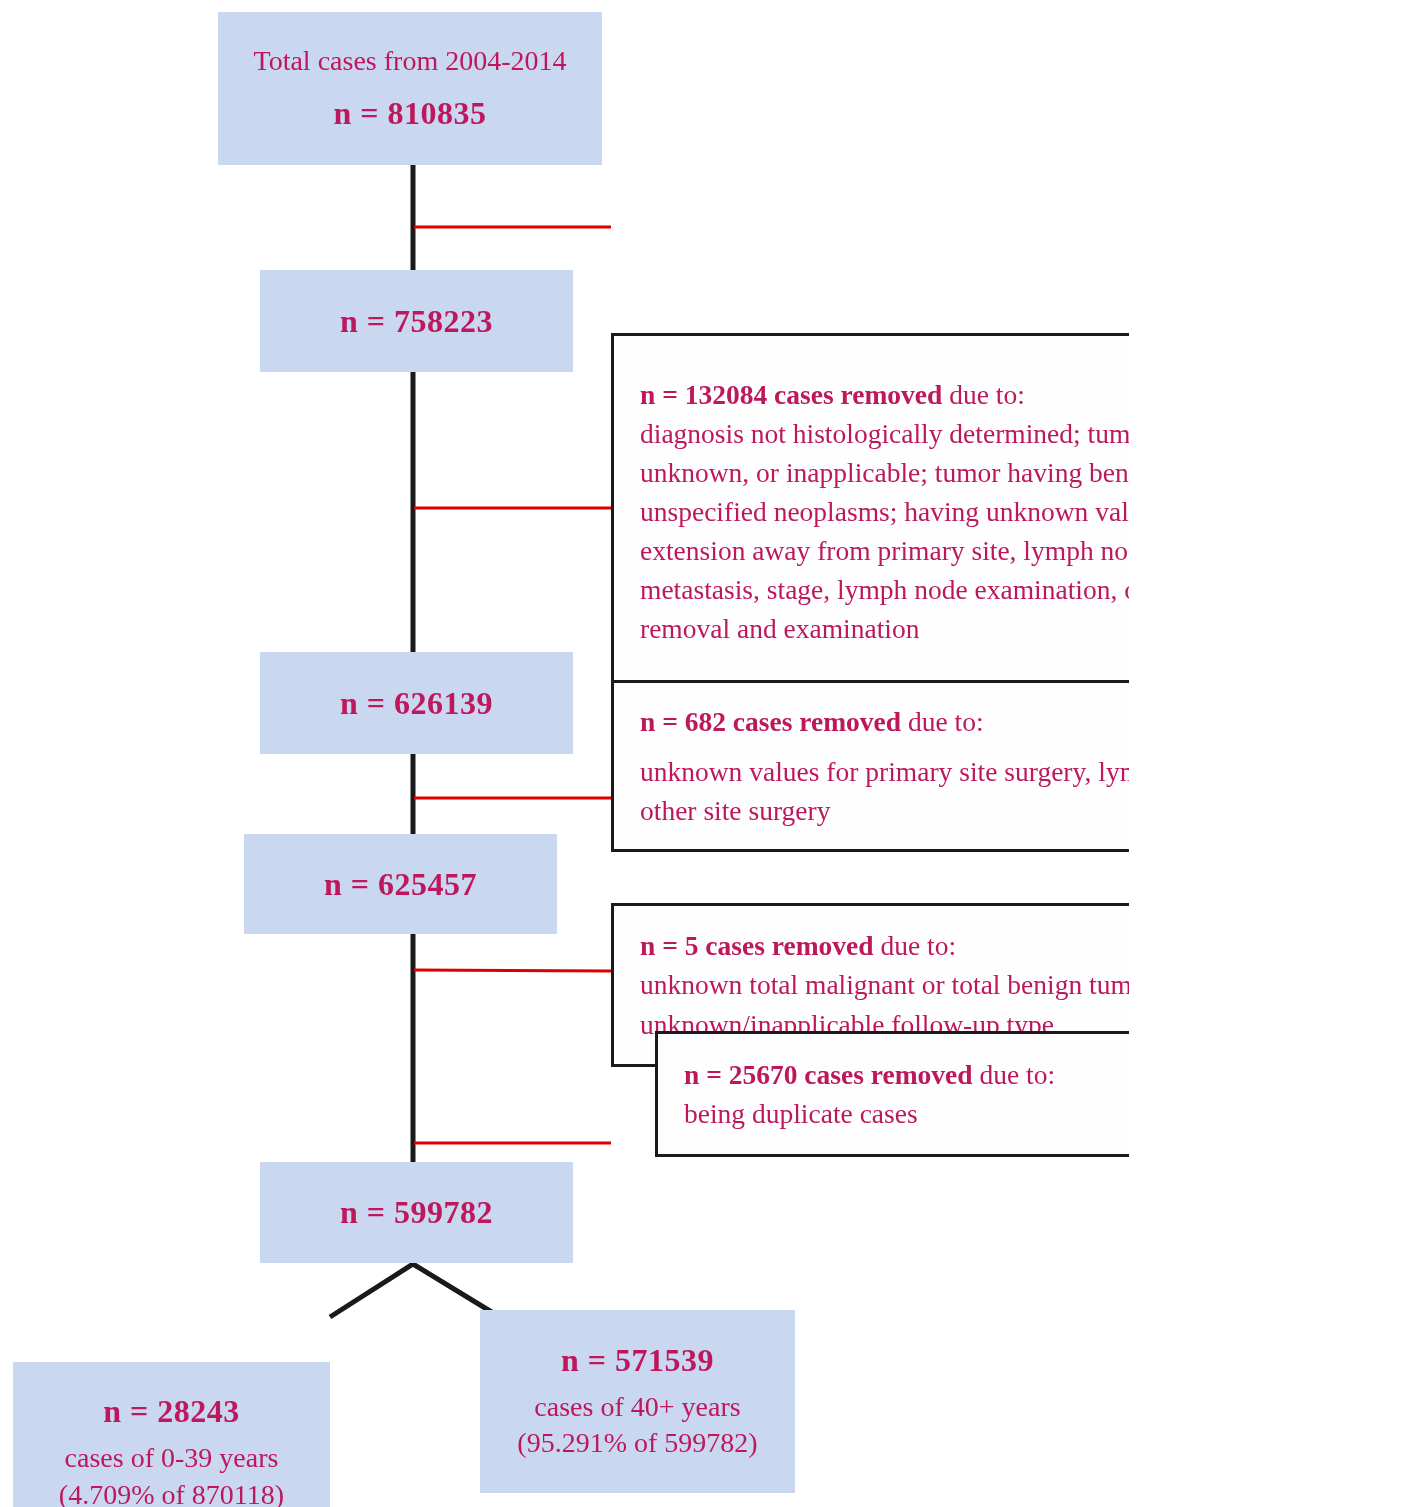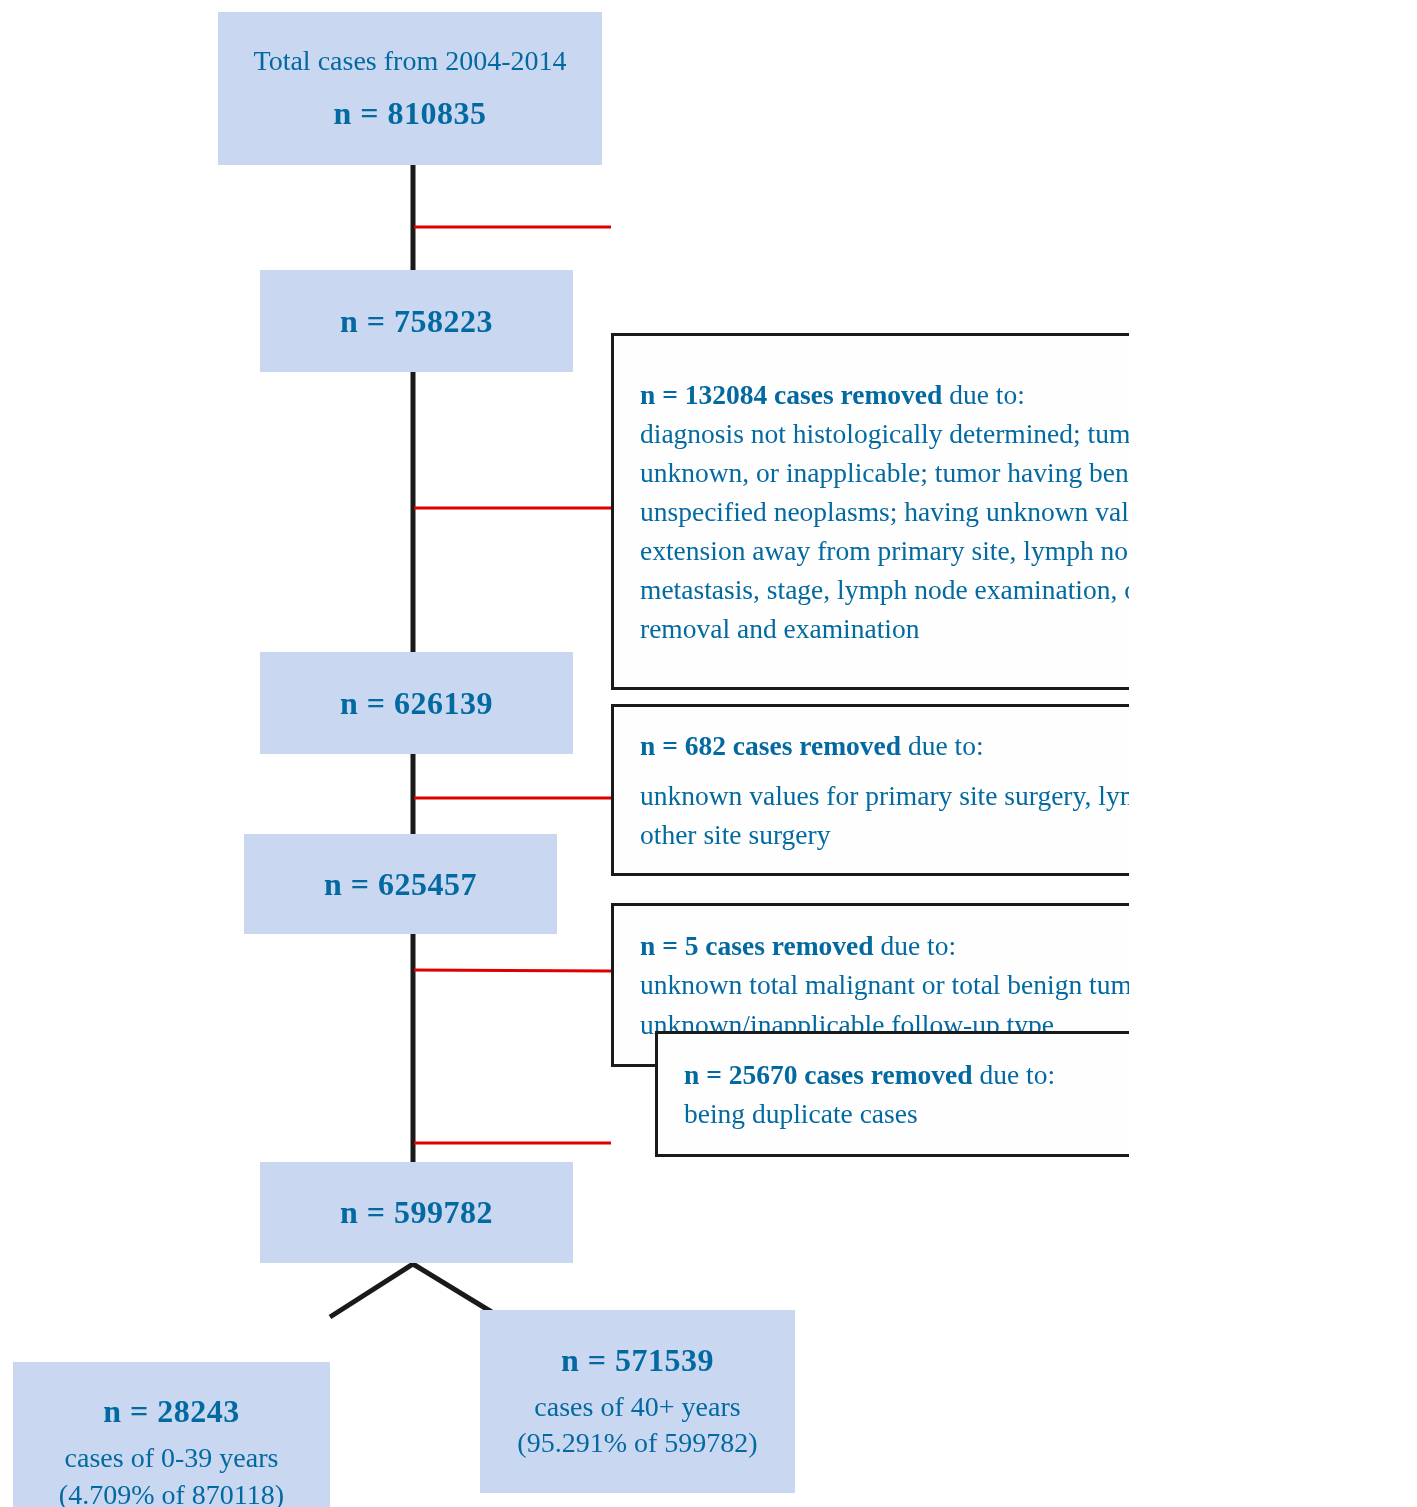--- a/index.html
+++ b/index.html
@@ -6,21 +6,21 @@
     margin: 0;
     padding: 0;
     background: #ffffff;
   }
   #canvas {
     position: relative;
     width: 1129px;
     height: 1507px;
     background: #ffffff;
     font-family: "Liberation Serif", "DejaVu Serif", serif;
-    color: #0369a1;
+    color: #be185d;
     overflow: hidden;
   }
   #lines {
     position: absolute;
     left: 0; top: 0;
     width: 1417px;
     height: 1507px;
     z-index: 0;
   }
   .bluebox {
@@ -109,21 +109,21 @@
   <div class="bluebox" style="left:260px; top:1162px; width:313px; height:101px;">
     <div class="n">n = 599782</div>
   </div>
 
 
   <div class="whitebox" style="top:333px; height:357px;">
     <div><span class="b">n = 132084 cases removed</span><span> due to:</span></div>
     <div>diagnosis not histologically determined; tumor size nonexistent, unknown, or inapplicable; tumor having benign behavior or unspecified neoplasms; having unknown values for grade, extension away from primary site, lymph node involvement, metastasis, stage, lymph node examination, or lymph node removal and examination</div>
   </div>
 
-  <div class="whitebox" style="top:704px; height:172px;gap:11px;">
+  <div class="whitebox" style="top:680px; height:172px;gap:11px;">
     <div><span class="b">n = 682 cases removed</span><span> due to:</span></div>
     <div>unknown values for primary site surgery, lymph node surgery, other site surgery</div>
   </div>
 
   <div class="whitebox" style="top:903px; height:164px;">
     <div><span class="b">n = 5 cases removed</span><span> due to:</span></div>
     <div>unknown total malignant or total benign tumors; unknown/inapplicable follow-up type</div>
   </div>
 
   <div class="whitebox" style="top:1031px; height:126px;margin-left:44px;">

